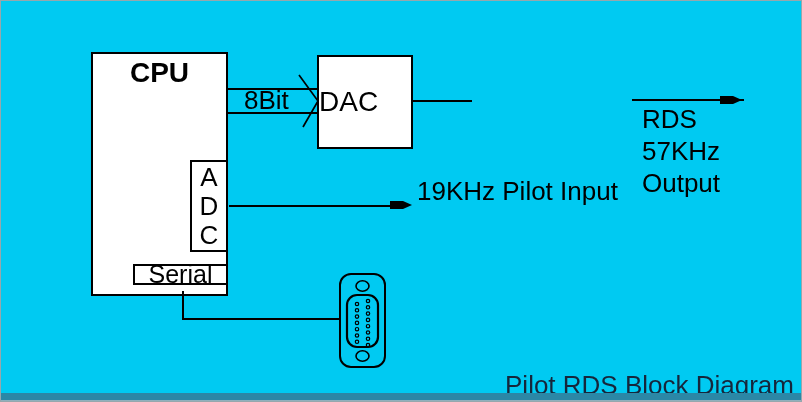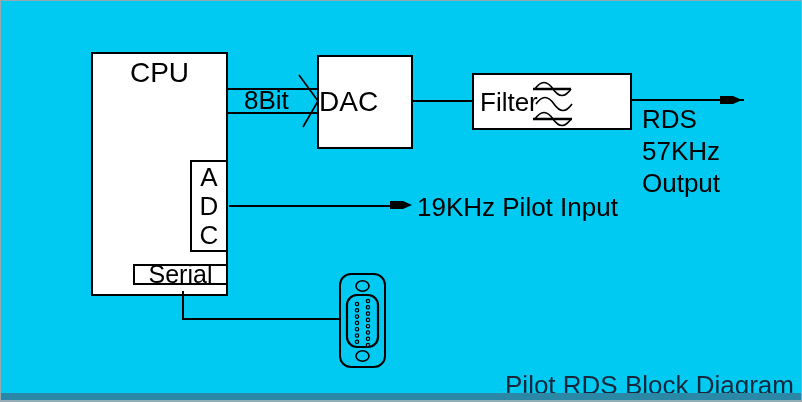--- a/index.html
+++ b/index.html
@@ -20,38 +20,38 @@
   .bottom-edge{
     position:absolute;left:0;right:0;bottom:0;height:2px;
     background:#8FB0BD;
   }
   .box{
     position:absolute;
     background:#FFFFFF;
     border:2px solid #000;
   }
   .cpu-box{left:90px;top:51px;width:137px;height:244px;}
-  .cpu-box .box-label{display:block;text-align:center;margin-top:3px;font-size:28px;}
+  .cpu-box .box-label{display:block;text-align:center;margin-top:3px;font-size:28px;font-weight:bold;}
   .dac-box{left:316px;top:54px;width:96px;height:94px;display:flex;align-items:center;justify-content:flex-start;font-size:28px;}
   .filter-box{left:471px;top:72px;width:160px;height:57px;z-index:3;}
   .filter-box .box-label{position:absolute;left:6px;top:50%;transform:translateY(-50%);font-size:26px;}
   .adc-box{left:189px;top:159px;width:38px;height:92px;z-index:2;display:flex;flex-direction:column;align-items:center;justify-content:center;font-size:26px;line-height:29px;}
   .serial-box{left:132px;top:263px;width:95px;height:21px;z-index:2;display:flex;align-items:center;justify-content:center;font-size:25px;}
   .hline,.vline{position:absolute;background:#000;}
   .bus-line-top{left:227px;top:87px;width:89px;height:2px;}
   .bus-line-bottom{left:227px;top:111px;width:89px;height:2px;}
   .dac-filter-line{left:412px;top:99px;width:59px;height:2px;}
   .filter-out-line{left:631px;top:98px;width:112px;height:2px;}
   .pilot-line{left:228px;top:204px;width:166px;height:2px;}
   .serial-vline{left:181px;top:290px;width:2px;height:29px;}
   .serial-hline{left:181px;top:317px;width:157px;height:2px;}
   .floating-label{position:absolute;font-size:26px;white-space:nowrap;}
   .bus-label{left:243px;top:84px;}
   .rds-label{left:641px;top:102px;line-height:32px;white-space:pre-line;}
-  .pilot-label{left:416px;top:191px;}
+  .pilot-label{left:416px;top:175px;}
   .uecd-label{left:394px;top:304px;}
   .diagram-title{right:7px;top:369px;color:#16263B;}
   .icon-abs{position:absolute;}
   .bus-chevron{left:297px;top:73px;}
   .rds-arrowhead{left:719px;top:92px;}
   .pilot-arrowhead{left:389px;top:197px;}
   .db15-connector{left:337px;top:271px;}
   .filter-waves{position:absolute;left:58px;top:5px;}
 </style>
 </head>
@@ -70,30 +70,20 @@
   </div>
 
   <div class="box serial-box">
     <span>Serial</span>
   </div>
 
   <div class="box dac-box">
     <span>DAC</span>
   </div>
 
-  <div class="box filter-box">
-    <span class="box-label">Filter</span>
-    <svg class="filter-waves" width="46" height="48" viewBox="0 0 46 48">
-      <path d="M3,9 Q12,-4 21,9 Q30,22 39,9" fill="none" stroke="#000" stroke-width="1.6"></path>
-      <line x1="1" y1="9" x2="39" y2="9" stroke="#000" stroke-width="2.6"></line>
-      <path d="M4,24 Q13,11 22,24 Q31,37 40,24" fill="none" stroke="#000" stroke-width="1.6"></path>
-      <path d="M3,39 Q12,26 21,39 Q30,52 39,39" fill="none" stroke="#000" stroke-width="1.6"></path>
-      <line x1="1" y1="39" x2="40" y2="39" stroke="#000" stroke-width="2.6"></line>
-    </svg>
-  </div>
 
   <div class="hline bus-line-top"></div>
   <div class="hline bus-line-bottom"></div>
   <svg class="icon-abs bus-chevron" width="24" height="54" viewBox="0 0 24 54">
     <polyline points="1,1 20,27 5,53" fill="none" stroke="#000" stroke-width="1.7"></polyline>
   </svg>
   <span class="floating-label bus-label">8Bit</span>
 
   <div class="hline dac-filter-line"></div>
 

